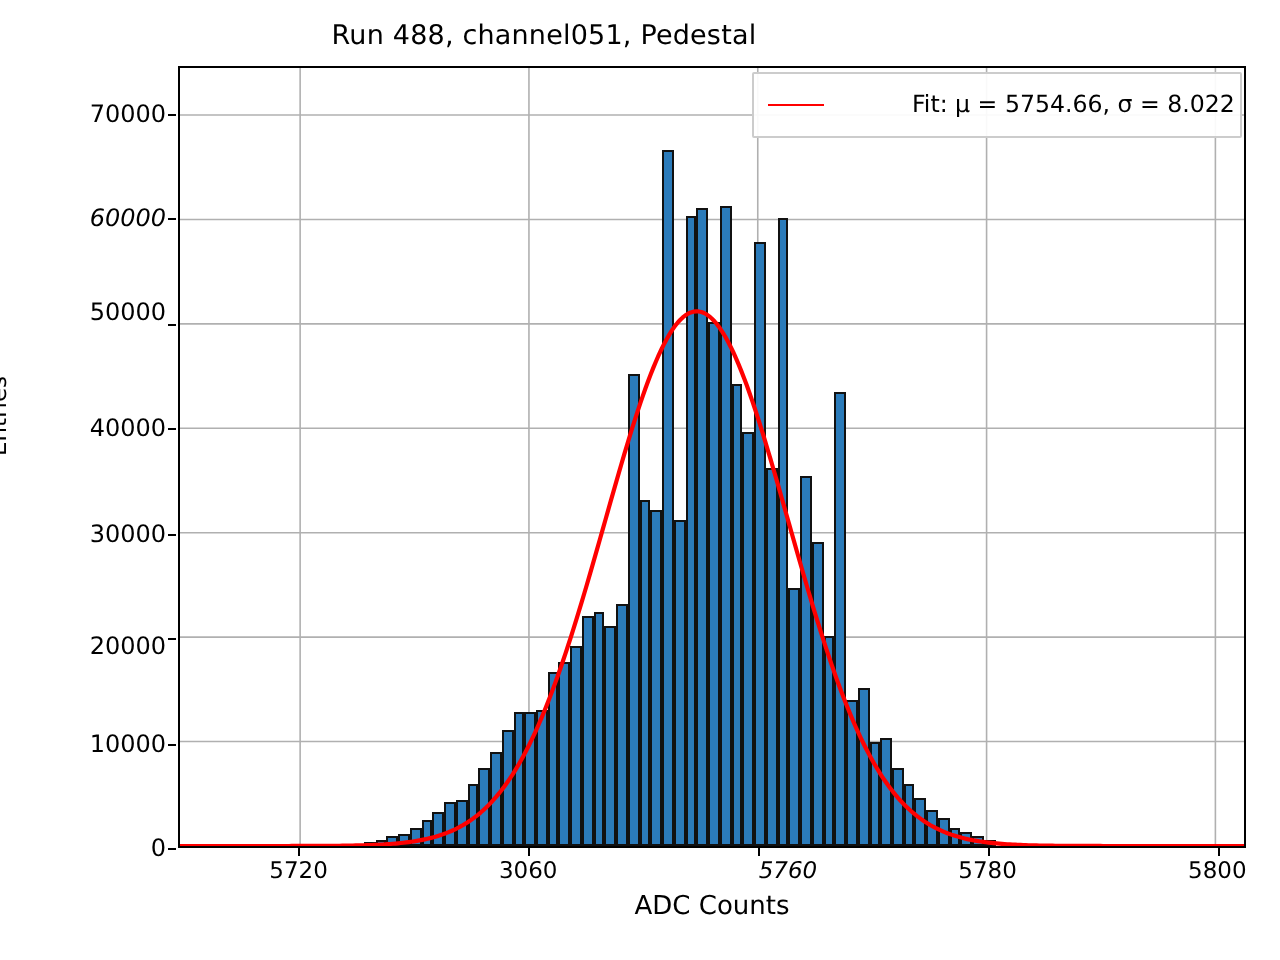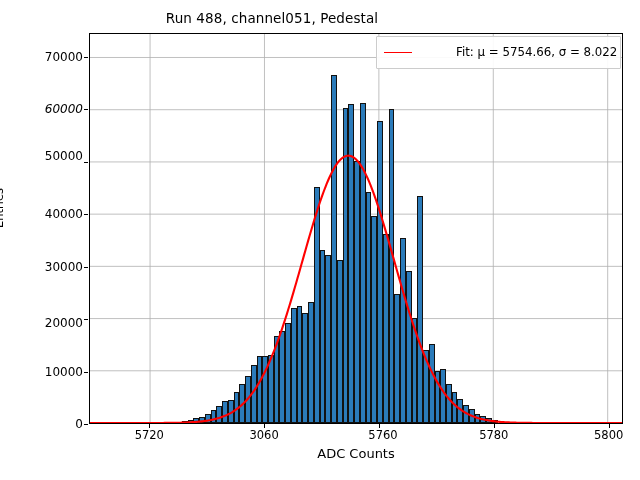--- a/index.html
+++ b/index.html
@@ -263,19 +263,19 @@
     <div class="ytick-mark" style="top: 319.034px;"></div>
     <div class="ytick-mark" style="top: 266.55px;"></div>
     <div class="ytick-mark" style="top: 214.067px;"></div>
     <div class="ytick-mark" style="top: 161.584px;"></div>
     <div class="ytick-mark" style="top: 109.101px;"></div>
     <div class="ytick-mark" style="top: 56.6174px;"></div>
     <div class="xtick-label" style="left: 149.29px;">5720</div>
     <div class="xtick-mark" style="left: 149.29px;"></div>
     <div class="xtick-label" style="left: 264.129px;">3060</div>
     <div class="xtick-mark" style="left: 264.129px;"></div>
-    <div class="xtick-label" style="left: 383px;">5760</div>
+    <div class="xtick-label" style="left: 394px; font-style: italic;">5760</div>
     <div class="xtick-mark" style="left: 378.968px;"></div>
     <div class="xtick-label" style="left: 493.806px;">5780</div>
     <div class="xtick-mark" style="left: 493.806px;"></div>
     <div class="xtick-label" style="left: 608.645px;">5800</div>
     <div class="xtick-mark" style="left: 608.645px;"></div>
   </div>
 
 </body></html>

